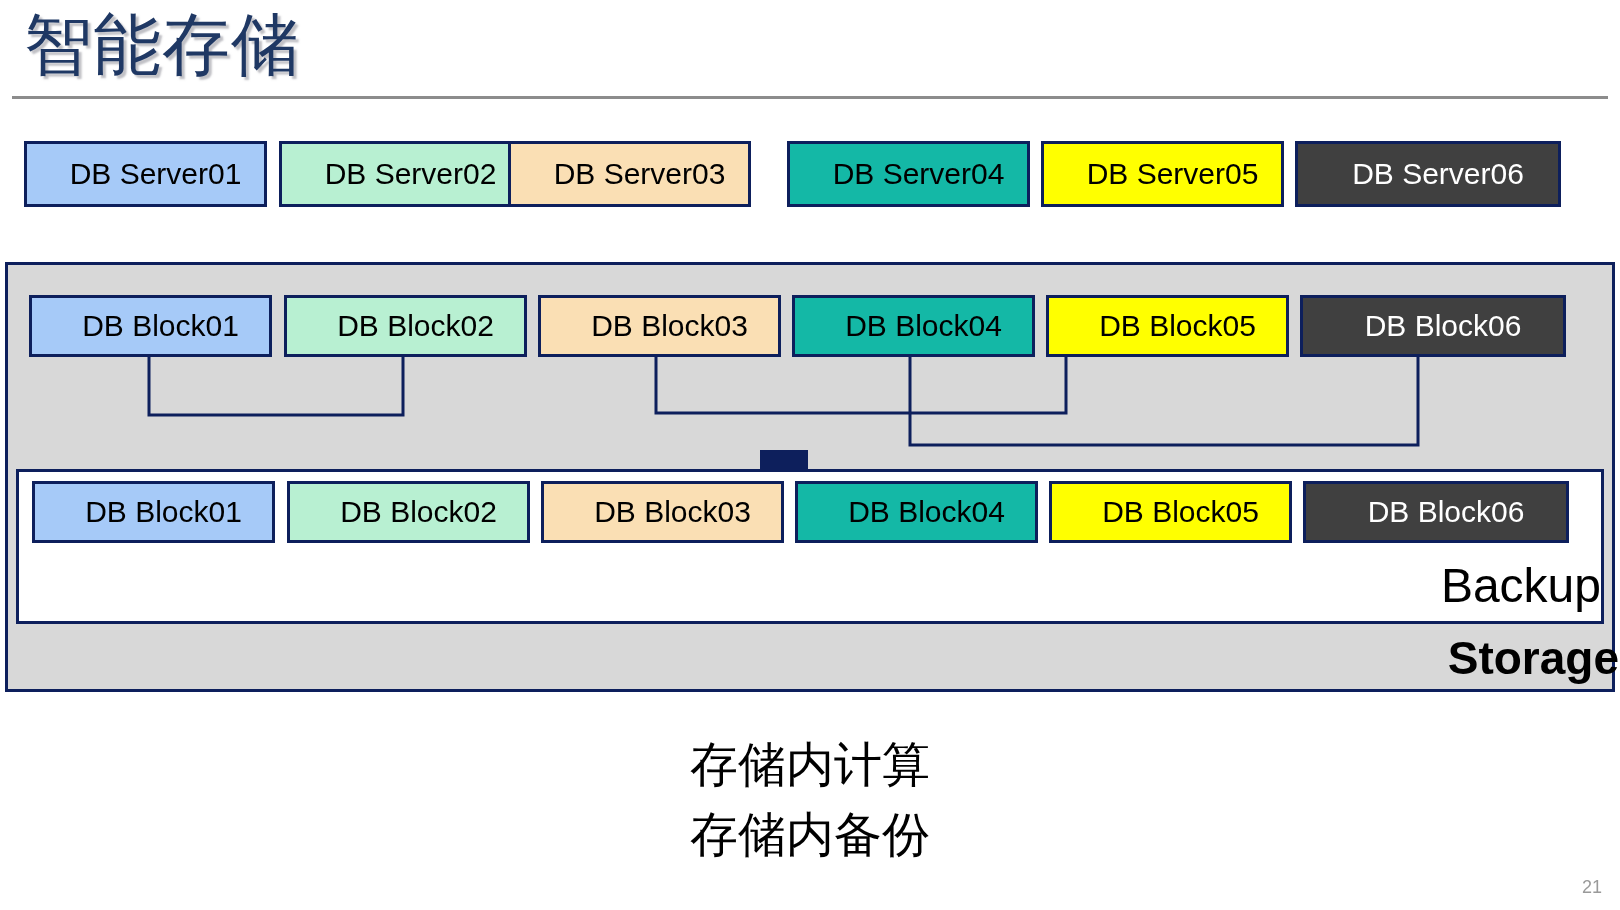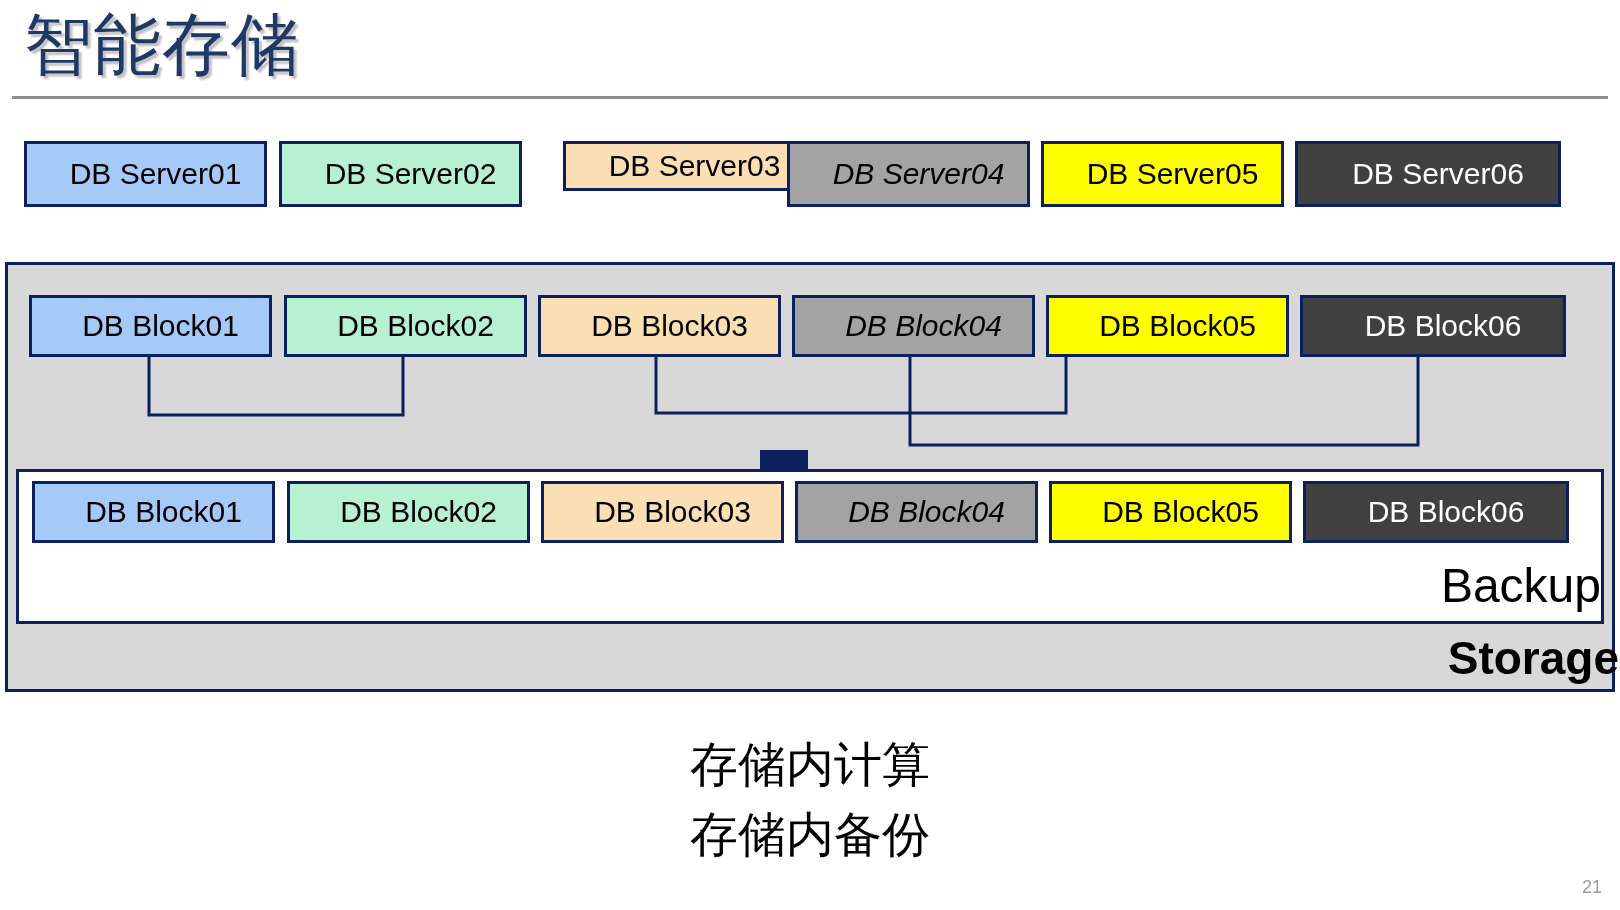--- a/index.html
+++ b/index.html
@@ -48,21 +48,21 @@
     align-items: center;
     justify-content: center;
     font-size: 30px;
     line-height: 1;
     white-space: nowrap;
     padding-left: 20px;
   }
   .c-lblue  { background: #A6CAF8; color: #000; }
   .c-green  { background: #B8F0D2; color: #000; }
   .c-peach  { background: #FADFB4; color: #000; }
-  .c-blue   { background: #a3a3a3; color: #000; font-style: italic; }
+  .c-blue   { background: #14b8a6; color: #000; }
   .c-yellow { background: #FFFF00; color: #000; }
   .c-purple { background: #404040; color: #FFFFFF; }
 
   
   #server-row { position: absolute; left: 0; top: 0; width: 1620px; height: 910px; pointer-events: none; }
   #server-row .cbox { pointer-events: auto; }
 
   
   #storage-container {
     position: absolute;
@@ -149,21 +149,21 @@
 <div id="slide-title">智能存储</div>
 <div id="title-rule"></div>
 
 <div id="server-row">
     <div class="cbox c-lblue" style="left: 24px; top: 141px; width: 243px; height: 66px;">
       <span>DB Server01</span>
     </div>
     <div class="cbox c-green" style="left: 279px; top: 141px; width: 243px; height: 66px;">
       <span>DB Server02</span>
     </div>
-    <div class="cbox c-peach" style="left: 563px; top: 141px; width: 243px; height: 50px;">
+    <div class="cbox c-peach" style="left: 508px; top: 141px; width: 243px; height: 66px;">
       <span>DB Server03</span>
     </div>
     <div class="cbox c-blue" style="left: 787px; top: 141px; width: 243px; height: 66px;">
       <span>DB Server04</span>
     </div>
     <div class="cbox c-yellow" style="left: 1041px; top: 141px; width: 243px; height: 66px;">
       <span>DB Server05</span>
     </div>
     <div class="cbox c-purple" style="left: 1295px; top: 141px; width: 266px; height: 66px;">
       <span>DB Server06</span>

